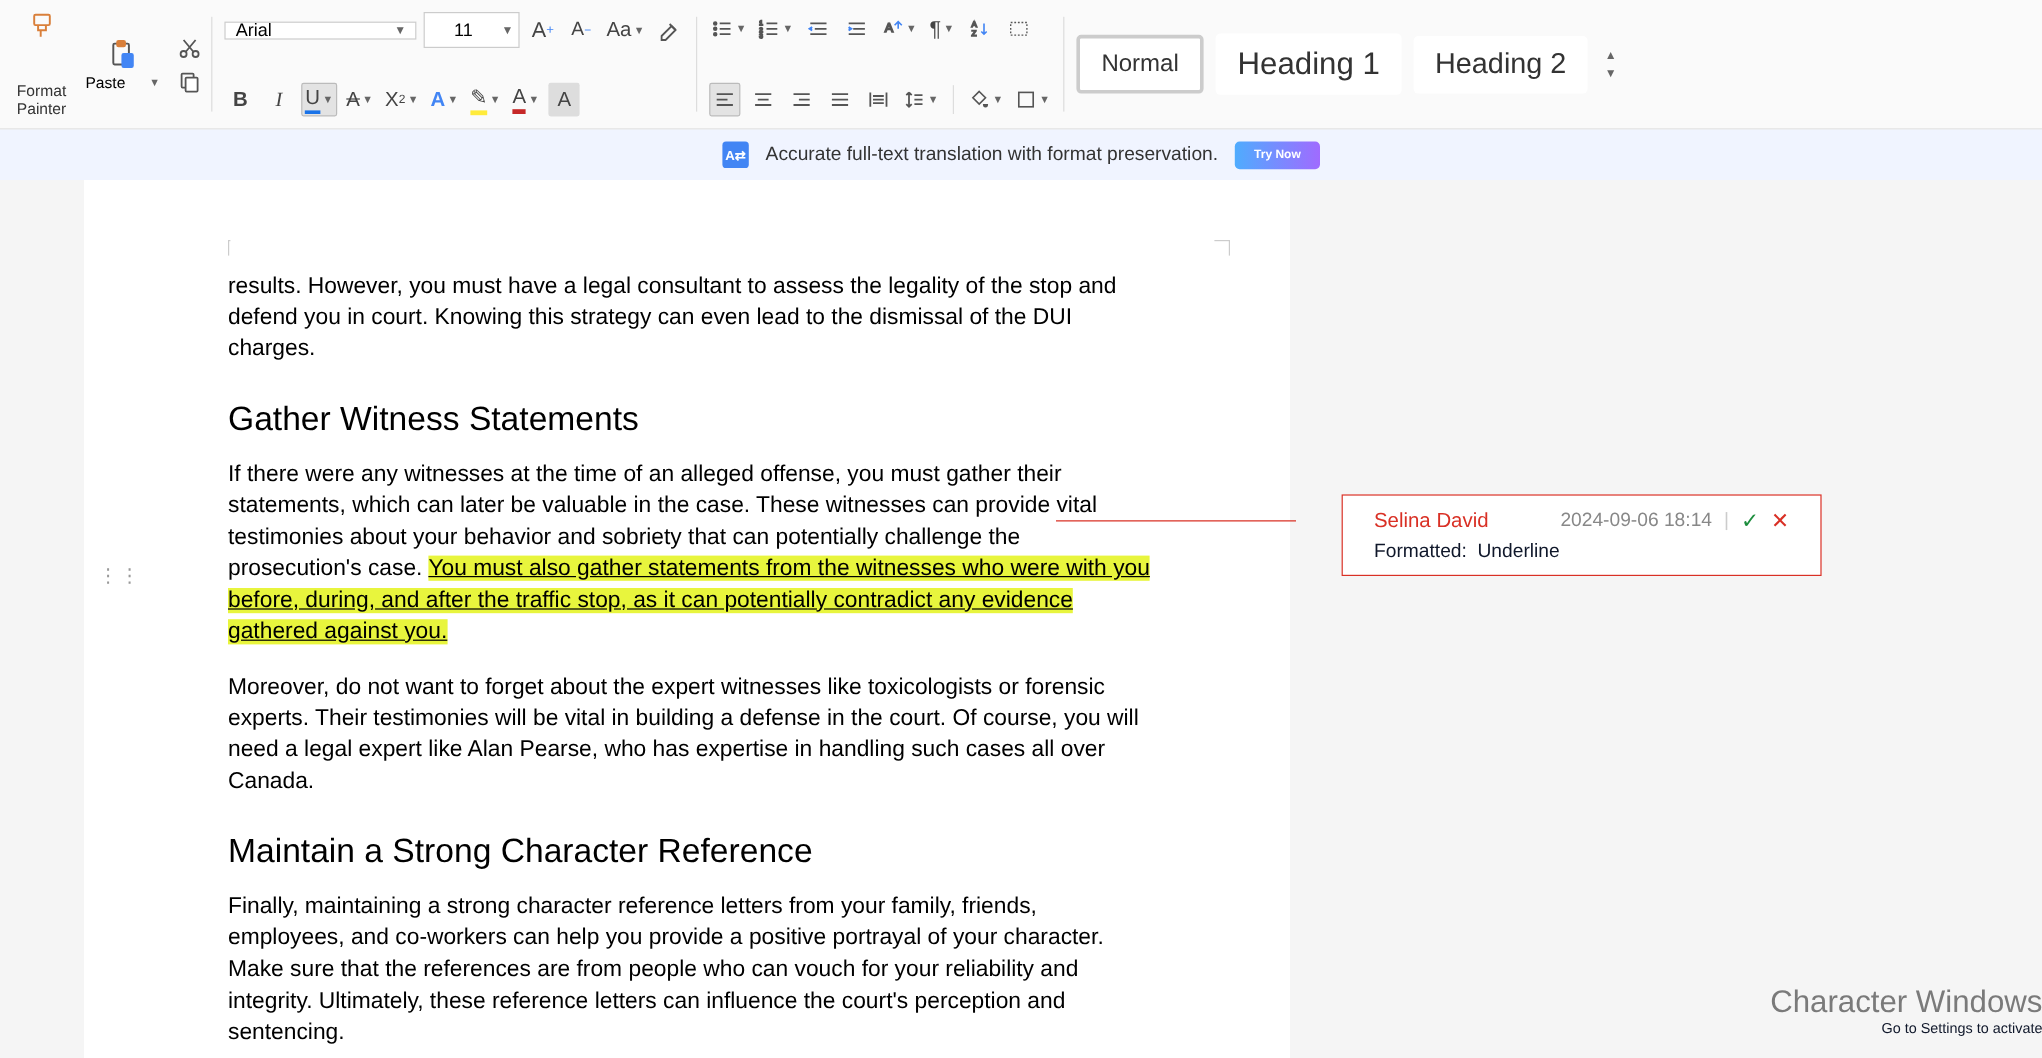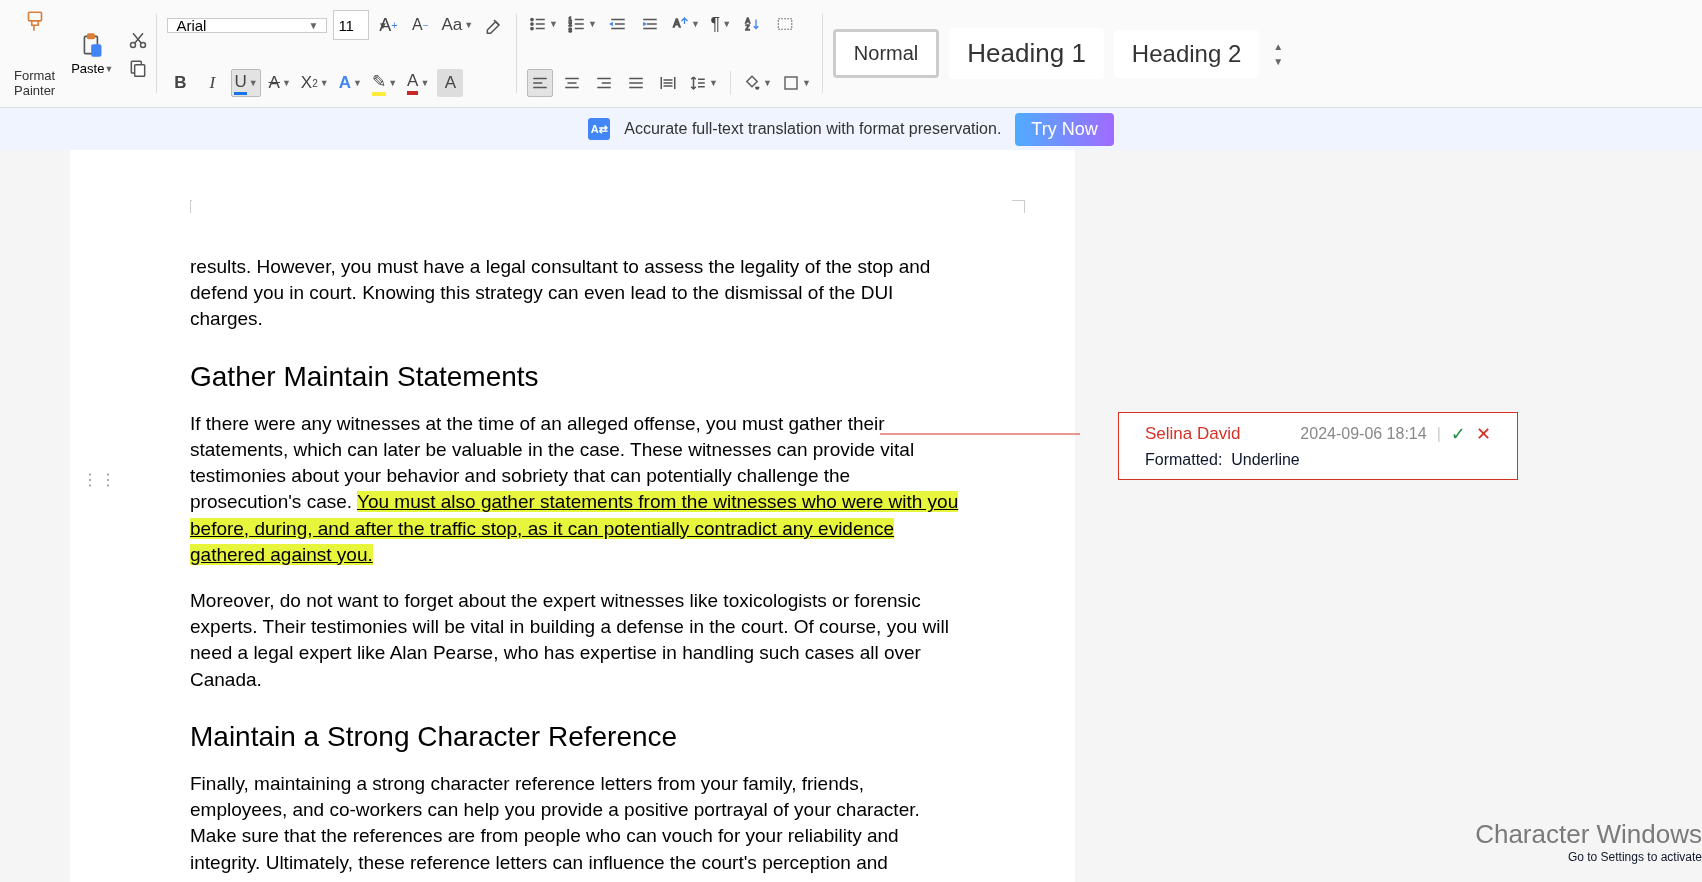--- a/index.html
+++ b/index.html
@@ -5,48 +5,48 @@
 * { margin: 0; padding: 0; box-sizing: border-box; }
 body { font-family: Arial, sans-serif; background: #fff; overflow: hidden; width: 1702px; height: 882px; position: relative; }
 
 
 .toolbar { display: flex; align-items: stretch; height: 108px; border-bottom: 1px solid #ddd; padding: 4px 8px; gap: 4px; background: #fafafa; }
 .toolbar-section { display: flex; flex-direction: column; align-items: center; justify-content: space-between; padding: 4px 6px; position: relative; }
 .toolbar-section.divider-after::after { content: ''; position: absolute; right: -2px; top: 10px; bottom: 10px; width: 1px; background: #ddd; }
 .toolbar-icon { width: 28px; height: 28px; display: flex; align-items: center; justify-content: center; color: #555; }
 .toolbar-label { font-size: 13px; color: #333; text-align: center; line-height: 1.2; }
 .paste-group { display: flex; flex-direction: column; align-items: center; gap: 2px; }
-.paste-row { display: flex; align-items: center; gap: 0; font-size: 13px; }
+.paste-row { display: flex; align-items: center; gap: 20px; font-size: 13px; }
 .small-icons { display: flex; flex-direction: column; gap: 6px; align-items: center; margin-left: 6px; }
 .small-icon { width: 22px; height: 22px; display: flex; align-items: center; justify-content: center; color: #555; cursor: pointer; }
 
 .font-section { display: flex; flex-direction: column; gap: 8px; padding: 6px 8px; }
 .font-row { display: flex; align-items: center; gap: 6px; }
 .font-select { width: 160px; height: 15px; border: 1px solid #ccc; padding: 0 8px; font-size: 15px; display: flex; align-items: center; justify-content: space-between; background: #fff; }
-.size-select { width: 36px; height: 30px; border: 1px solid #ccc; padding: 0 4px; font-size: 15px; display: flex; align-items: center; justify-content: space-between; background: #fff; gap: 24px; }
+.size-select { width: 80px; height: 30px; border: 1px solid #ccc; padding: 0 24px; font-size: 15px; display: flex; align-items: center; justify-content: space-between; background: #fff; gap: 24px; }
 .fmt-btn { min-width: 26px; height: 28px; display: flex; align-items: center; justify-content: center; font-size: 17px; color: #444; cursor: pointer; border-radius: 2px; padding: 0 2px; }
 .fmt-btn.selected { background: #e3e3e3; border: 1px solid #bbb; }
 .fmt-btn .dd { font-size: 9px; margin-left: 2px; color: #666; }
 .underline-color { border-bottom: 3px solid #1a73e8; padding-bottom: 0; }
 .highlight-swatch { border-bottom: 4px solid #ffeb3b; }
 .font-color-swatch { border-bottom: 4px solid #c62828; }
 
 .para-section { display: flex; flex-direction: column; gap: 8px; padding: 6px 8px; }
 
 .styles-section { display: flex; align-items: center; gap: 10px; padding: 8px; }
 .style-box { border: 3px solid #ccc; border-radius: 4px; padding: 10px 18px; font-size: 22px; color: #333; cursor: pointer; background: #fff; }
 .style-box.normal { font-size: 20px; }
 .style-box.h1 { font-size: 26px; font-weight: 500; border: none; }
 .style-box.h2 { font-size: 24px; font-weight: 400; border: none; }
 .styles-more { display: flex; flex-direction: column; gap: 4px; font-size: 10px; color: #666; cursor: pointer; padding: 4px; }
 
 
 .banner { height: 42px; background: #f0f4ff; display: flex; align-items: center; justify-content: center; gap: 14px; font-size: 16px; color: #333; }
 .banner-icon { width: 22px; height: 22px; background: #4285f4; border-radius: 3px; color: #fff; font-size: 11px; font-weight: bold; display: flex; align-items: center; justify-content: center; }
-.banner-btn { background: linear-gradient(90deg, #4facfe, #a06bff); color: #fff; padding: 6px 16px; border-radius: 4px; font-size: 18px; font-weight: 400; cursor: pointer; }
+.banner-btn { background: linear-gradient(90deg, #4facfe, #a06bff); color: #fff; padding: 6px 16px; border-radius: 4px; font-size: 10px; font-weight: 700; cursor: pointer; }
 
 
 .doc-area { position: absolute; top: 150px; left: 0; right: 0; bottom: 0; background: #f5f5f5; overflow: hidden; }
 .page { position: absolute; left: 70px; top: 0; width: 1005px; background: #fff; padding: 60px 110px 40px 120px; min-height: 900px; }
 .page::before { content: ''; position: absolute; top: 50px; left: 120px; width: 1px; height: 12px; border-left: 1px solid #ccc; border-top: 1px solid #ccc; }
 .page::after { content: ''; position: absolute; top: 50px; right: 50px; width: 12px; height: 12px; border-right: 1px solid #ccc; border-top: 1px solid #ccc; }
 .body-text { font-size: 19px; line-height: 1.38; color: #000; margin-bottom: 20px; }
 .heading { font-size: 28px; font-weight: 400; color: #000; margin-top: 28px; margin-bottom: 18px; }
 .highlight { background: #e8f53d; text-decoration: underline; }
 
@@ -293,23 +293,23 @@
 </div>
 
 <div class="banner">
   <div class="banner-icon">A⇄</div>
   <span>Accurate full-text translation with format preservation.</span>
   <div class="banner-btn">Try Now</div>
 </div>
 
 <div class="doc-area">
   <div class="page">
-    <p class="body-text" style="margin-top:44px">results. However, you must have a legal consultant to assess the legality of the stop and defend you in court. Knowing this strategy can even lead to the dismissal of the DUI charges.</p>
-
-    <h2 class="heading">Gather Maintain Statements</h2>
+    <p class="body-text" style="margin-top:16px">results. However, you must have a legal consultant to assess the legality of the stop and defend you in court. Knowing this strategy can even lead to the dismissal of the DUI charges.</p>
+
+    <h2 class="heading">Gather Witness Statements</h2>
 
     <p class="body-text">
       <span>If there were any witnesses at the time of an alleged offense, you must gather their statements, which can later be valuable in the case. These witnesses can provide vital testimonies about your behavior and sobriety that can potentially challenge the prosecution's case. </span><span class="highlight">You must also gather statements from the witnesses who were with you before, during, and after the traffic stop, as it can potentially contradict any evidence gathered against you.</span>
     </p>
 
     <p class="body-text">Moreover, do not want to forget about the expert witnesses like toxicologists or forensic experts. Their testimonies will be vital in building a defense in the court. Of course, you will need a legal expert like Alan Pearse, who has expertise in handling such cases all over Canada.</p>
 
     <h2 class="heading">Maintain a Strong Character Reference</h2>
 
     <p class="body-text">Finally, maintaining a strong character reference letters from your family, friends, employees, and co-workers can help you provide a positive portrayal of your character.  Make sure that the references are from people who can vouch for your reliability and integrity. Ultimately, these reference letters can influence the court's perception and sentencing.</p>

